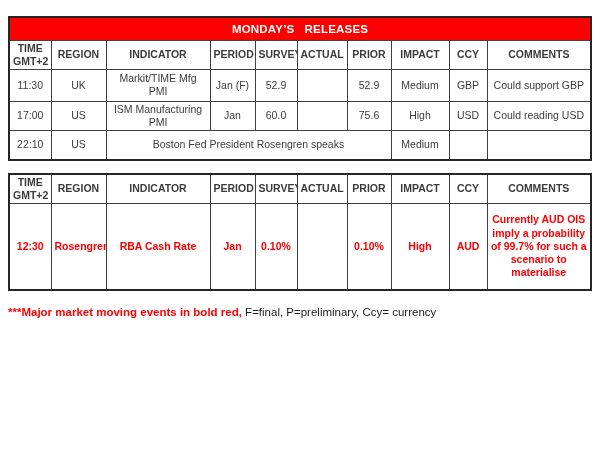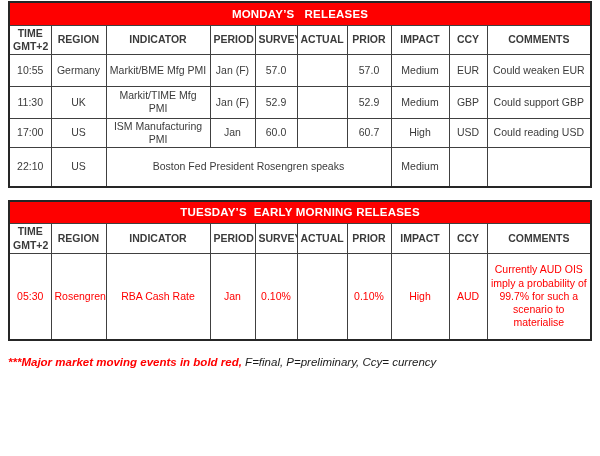--- a/index.html
+++ b/index.html
@@ -10,21 +10,21 @@
     --body-text:#3B3B3B;
     --highlight-red:#FF0000;
   }
   *{box-sizing:border-box;}
   html,body{margin:0;padding:0;}
   body{
     width:600px;height:456px;background:#ffffff;overflow:hidden;
     font-family:"Liberation Sans","DejaVu Sans",sans-serif;
     color:var(--body-text);
   }
-  .page{padding:1px 0 0 8px;}
+  .page{padding:16px 0 0 8px;}
   table{
     border-collapse:collapse;table-layout:fixed;width:582px;
     border:2px solid var(--outer-dark);
   }
   td,th{
     border:1.5px solid var(--border-dark);
     text-align:center;vertical-align:middle;
     font-size:10.5px;line-height:1.25;
     padding:1px 3px;color:var(--body-text);
     overflow:hidden;
@@ -32,27 +32,27 @@
   tr.banner td{
     background:var(--banner-red);
     color:#ffffff;font-weight:bold;font-size:11.5px;
     height:23px;white-space:pre;letter-spacing:.2px;
   }
   th.time-h{white-space:pre-line;}
   .h26{height:26px;}
   .h30{height:30px;}
   .h32{height:32px;}
   .h29{height:29px;margin-left:28px;}
-  .h25{height:39px;}
+  .h25{height:29px;}
   .h86{height:86px;}
-  tr.red-row td{color:var(--highlight-red);font-weight:normal;}
+  tr.red-row td{color:var(--highlight-red);font-weight:bold;}
   .tbl-gap{height:12px;}
   .footnote{
     margin:15px 0 0 0;
-    font-size:11.5px;font-style:italic;white-space:pre-wrap;
+    font-size:11.5px;white-space:pre-wrap;
     color:#1a1a1a;
   }
   .footnote .red-part{color:var(--highlight-red);font-weight:bold;}
 </style>
 </head>
 <body>
 
 <div class="page">
 
   <table>
@@ -79,51 +79,39 @@
         <th>INDICATOR</th>
         <th>PERIOD</th>
         <th>SURVEY</th>
         <th>ACTUAL</th>
         <th>PRIOR</th>
         <th>IMPACT</th>
         <th>CCY</th>
         <th>COMMENTS</th>
       </tr>
       <tr class="h32">
-        <td>10:55</td>
-        <td>Germany</td>
-        <td>Markit/BME Mfg PMI</td>
-        <td>Jan (F)</td>
-        <td>57.0</td>
-        <td></td>
-        <td>57.0</td>
-        <td>Medium</td>
-        <td>EUR</td>
-        <td>Could weaken EUR</td>
-      </tr>
-      <tr class="h32">
         <td>11:30</td>
         <td>UK</td>
         <td>Markit/TIME Mfg PMI</td>
         <td>Jan (F)</td>
         <td>52.9</td>
         <td></td>
         <td>52.9</td>
         <td>Medium</td>
         <td>GBP</td>
         <td>Could support GBP</td>
       </tr>
       <tr class="h29">
         <td>17:00</td>
         <td>US</td>
         <td>ISM Manufacturing PMI</td>
         <td>Jan</td>
         <td>60.0</td>
         <td></td>
-        <td>60.7</td>
+        <td>75.6</td>
         <td>High</td>
         <td>USD</td>
         <td>Could reading USD</td>
       </tr>
       <tr class="h25">
         <td>22:10</td>
         <td>US</td>
         <td colspan="5">Boston Fed President Rosengren speaks</td>
         <td>Medium</td>
         <td></td>
@@ -141,38 +129,35 @@
         <col style="width:104px">
       <col style="width:45px">
         <col style="width:42px">
         <col style="width:50px">
       <col style="width:44px">
         <col style="width:58px">
         <col style="width:38px">
       <col style="width:104px">
     </colgroup>
     <tbody>
-      <tr class="banner">
-        <td colspan="10">TUESDAY’S  EARLY MORNING RELEASES</td>
-      </tr>
       <tr>
         <th class="time-h h30">TIME
 GMT+2</th>
         <th>REGION</th>
         <th>INDICATOR</th>
         <th>PERIOD</th>
         <th>SURVEY</th>
         <th>ACTUAL</th>
         <th>PRIOR</th>
         <th>IMPACT</th>
         <th>CCY</th>
         <th>COMMENTS</th>
       </tr>
       <tr class="red-row h86">
-        <td>05:30</td>
+        <td>12:30</td>
         <td>Rosengren</td>
         <td>RBA Cash Rate</td>
         <td>Jan</td>
         <td>0.10%</td>
         <td></td>
         <td>0.10%</td>
         <td>High</td>
         <td>AUD</td>
         <td>Currently AUD OIS imply a probability of 99.7% for such a scenario to materialise</td>
       </tr>

